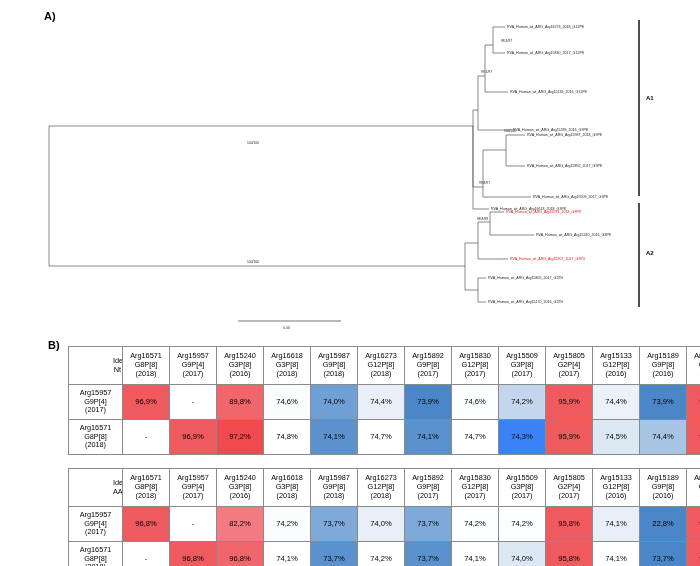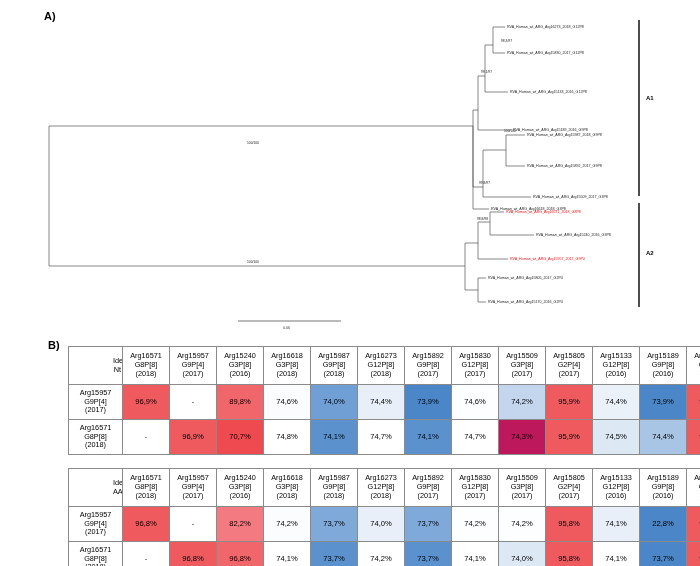--- a/index.html
+++ b/index.html
@@ -261,27 +261,27 @@
           <td class="val" style="background: rgb(239, 90, 95);">95,9%</td>
         </tr>
         <tr>
           <td class="rowhead">
             <span class="nm">Arg16571</span>
             <span class="nm">G8P[8]</span>
             <span class="nm">(2018)</span>
           </td>
           <td class="val" style="background: rgb(255, 255, 255);">-</td>
           <td class="val" style="background: rgb(239, 90, 95);">96,9%</td>
-          <td class="val" style="background: rgb(239, 74, 80);">70,7%</td>
+          <td class="val" style="background: rgb(239, 74, 80);">97,2%</td>
           <td class="val" style="background: rgb(255, 255, 255); margin-left: 45px;">74,8%</td>
           <td class="val" style="background: rgb(91, 146, 206);">74,1%</td>
           <td class="val" style="background: rgb(255, 255, 255);">74,7%</td>
           <td class="val" style="background: rgb(91, 146, 206);">74,1%</td>
           <td class="val" style="background: rgb(255, 255, 255);">74,7%</td>
-          <td class="val" style="background: #be185d;">74,3%</td>
+          <td class="val" style="background: #3b82f6;">74,3%</td>
           <td class="val" style="background: rgb(239, 90, 95);">95,9%</td>
           <td class="val" style="background: rgb(221, 232, 245);">74,5%</td>
           <td class="val" style="background: rgb(169, 197, 230);">74,4%</td>
           <td class="val" style="background: rgb(239, 90, 95);">95,9%</td>
         </tr>
       </tbody>
   </table>
 </div>
 
 <div class="tbl-wrap" id="tbl-aa-wrap">

